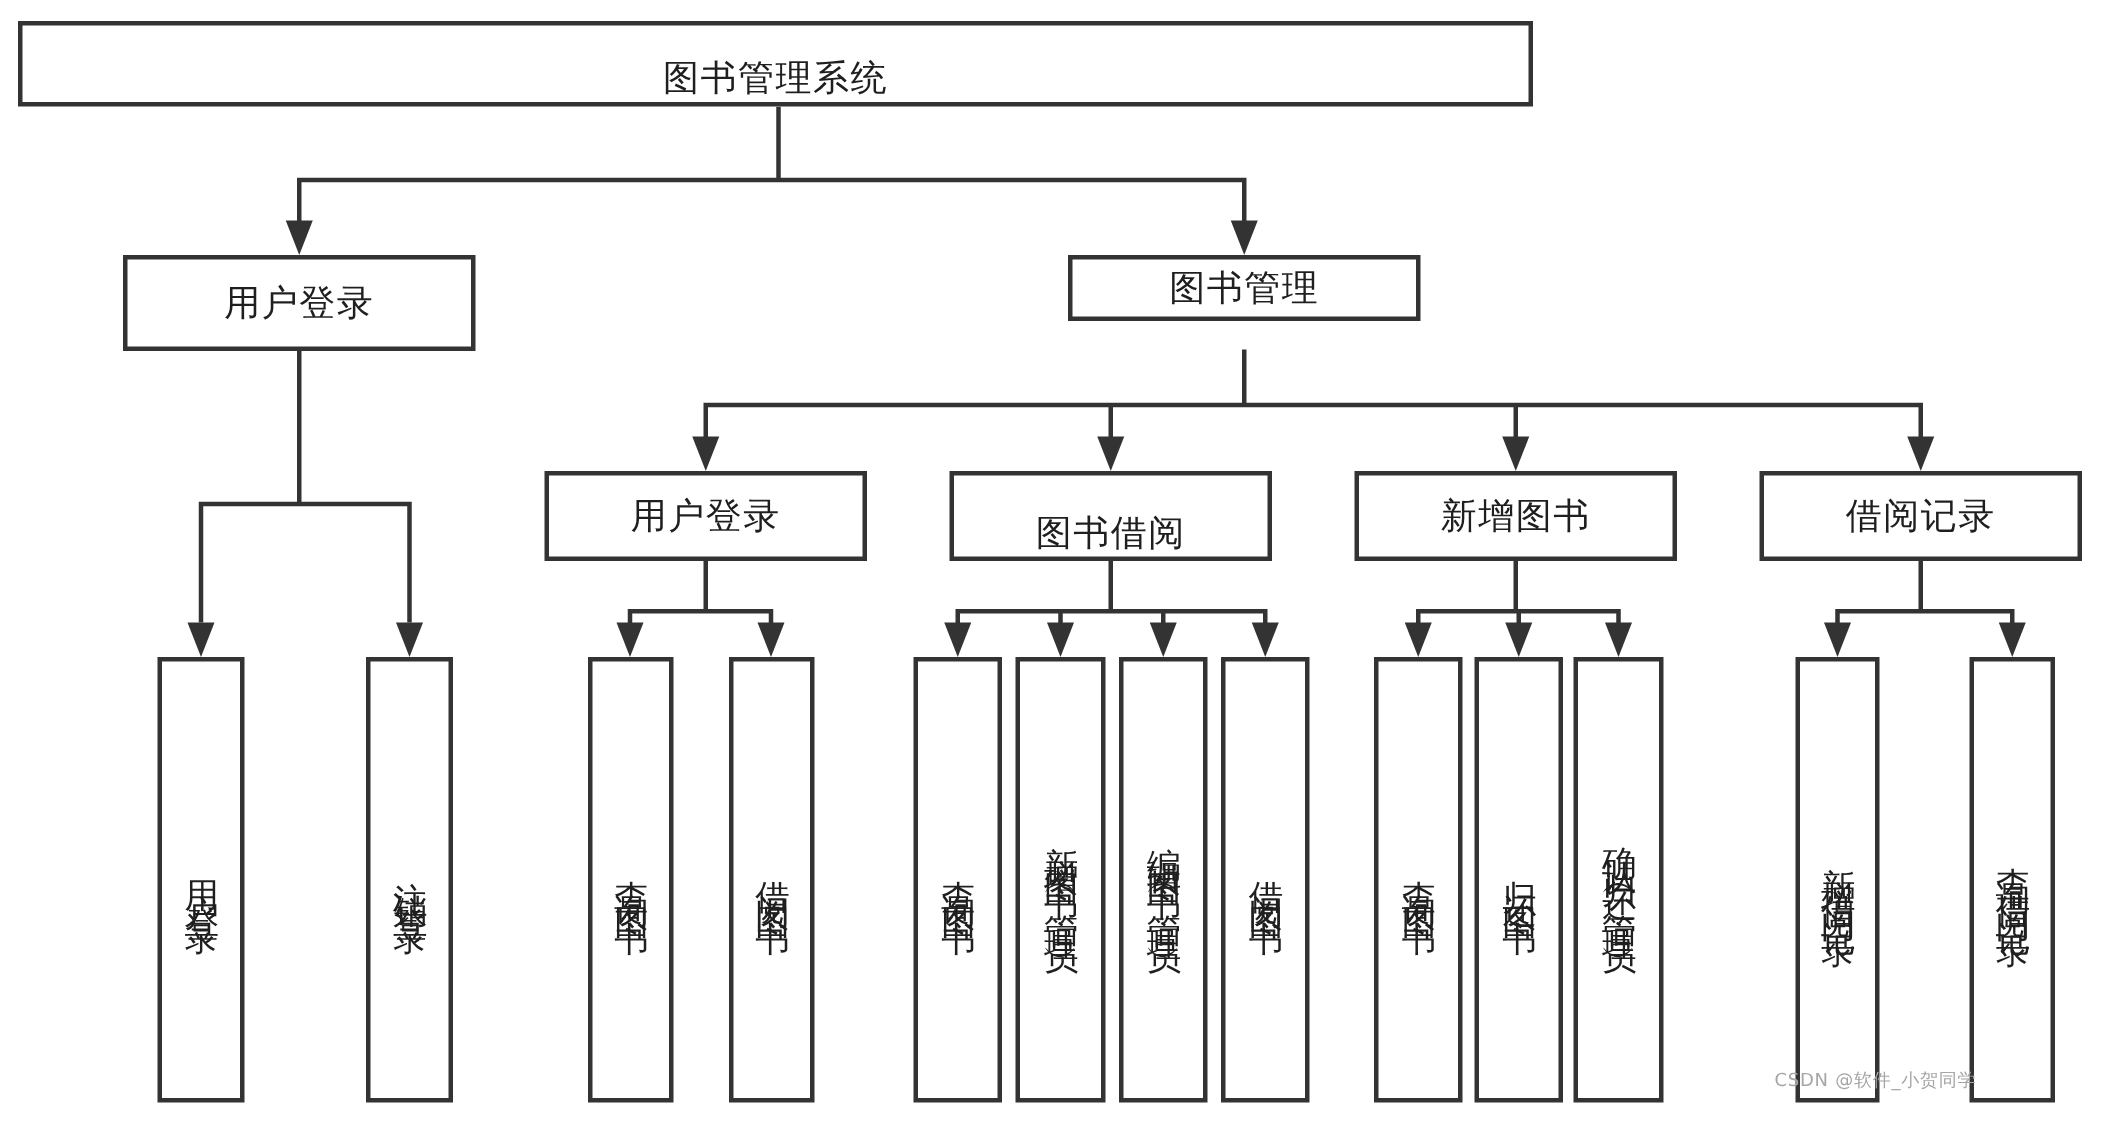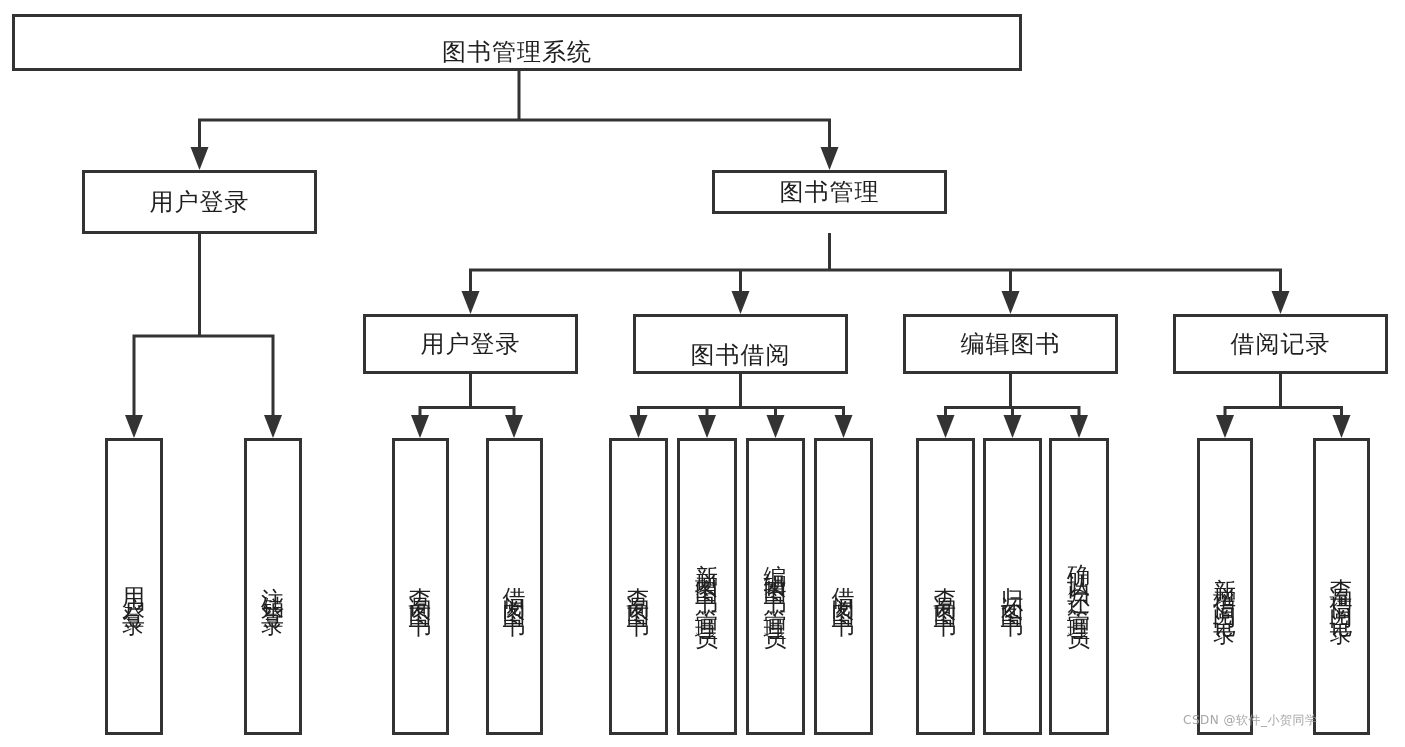--- a/index.html
+++ b/index.html
@@ -125,21 +125,21 @@
     <span>图书管理</span>
   </div>
 
   <div class="hbox" style="left:363px; top:314px; width:215px; height:60px;">
     <span>用户登录</span>
   </div>
   <div class="hbox" style="left:633px; top:314px; width:215px; height:60px;align-items:flex-end;">
     <span>图书借阅</span>
   </div>
   <div class="hbox" style="left:903px; top:314px; width:215px; height:60px;">
-    <span>编辑图书</span>
+    <span>新增图书</span>
   </div>
   <div class="hbox" style="left:1173px; top:314px; width:215px; height:60px;">
     <span>借阅记录</span>
   </div>
 
   <div class="vbox" style="left:105px; width:58px;">
     <span>用户登录</span>
   </div>
   <div class="vbox" style="left:244px; width:58px;">
     <span>注销登录</span>

